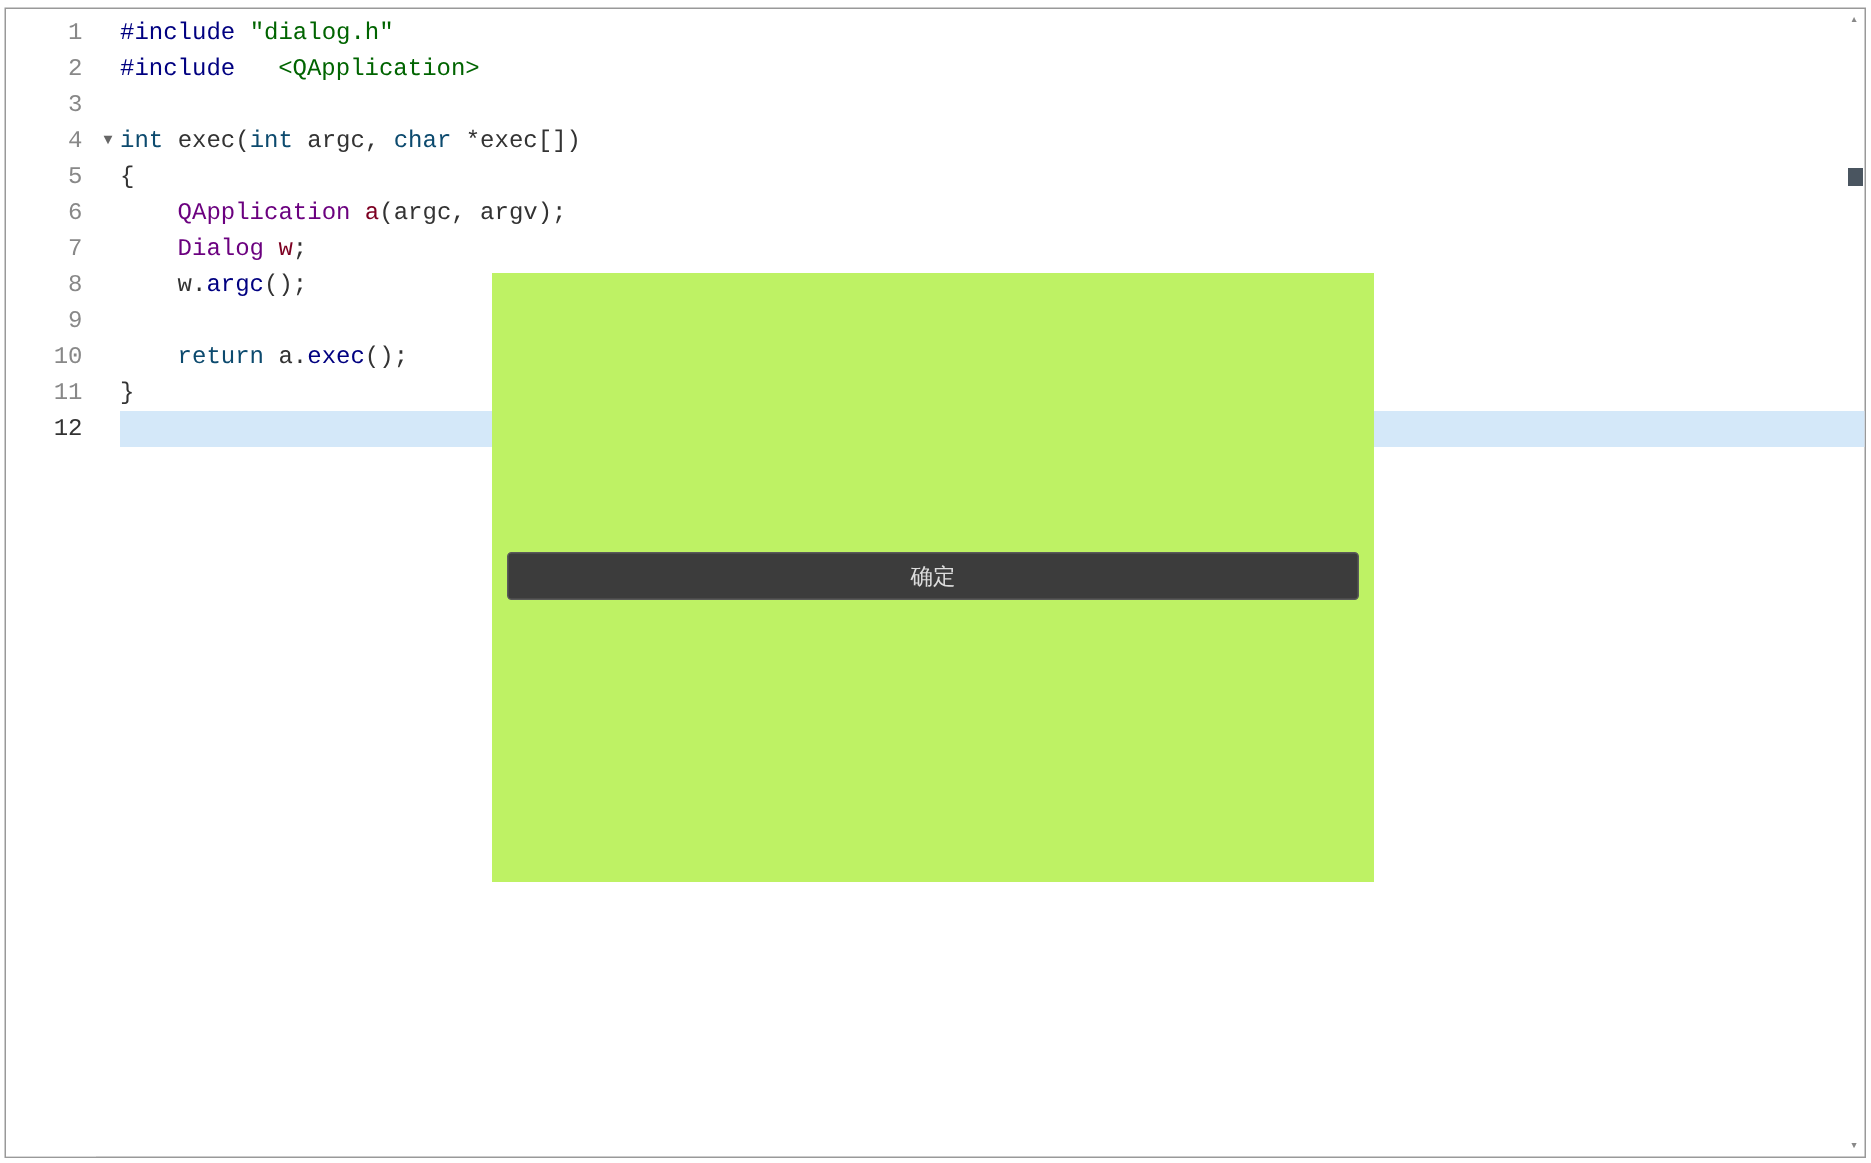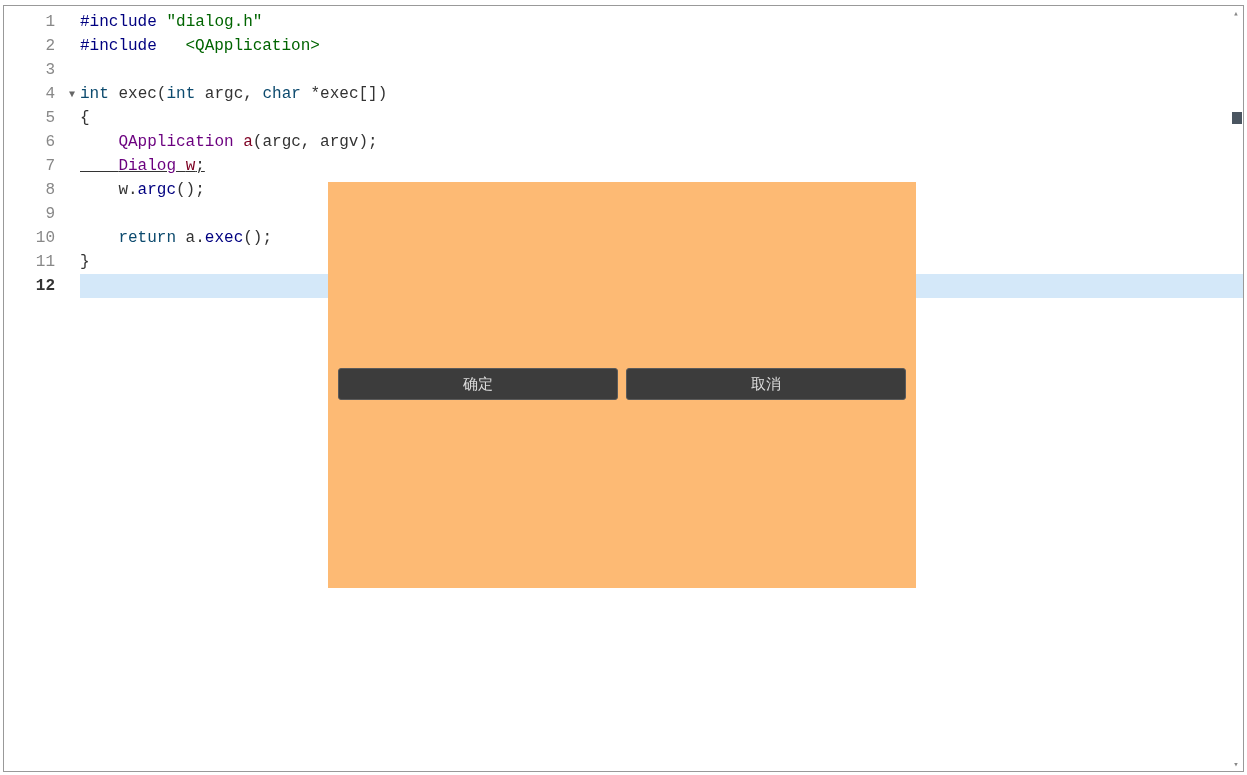--- a/index.html
+++ b/index.html
@@ -34,21 +34,21 @@
     }
     .line-num {
       text-align: right;
       color: #888;
       font-size: 16px;
       line-height: 24px;
       padding-right: 8px;
       font-family: Consolas, 'Courier New', monospace;
     }
     .line-num.current {
-      font-weight: bold;
+      font-weight: normal;
       color: #333;
     }
     .fold-column {
       width: 16px;
       padding-top: 4px;
     }
     .fold-marker {
       height: 24px;
       display: flex;
       align-items: center;
@@ -115,21 +115,21 @@
       width: 10px;
       height: 12px;
       background: #4a5560;
     }
     .dialog-overlay {
       position: absolute;
       left: 328px;
       top: 182px;
       width: 588px;
       height: 406px;
-      background: #fdba74;
+      background: #bef264;
       z-index: 100;
     }
     .dialog-buttons {
       position: absolute;
       top: 186px;
       left: 10px;
       right: 10px;
       display: flex;
       gap: 8px;
     }
@@ -179,33 +179,32 @@
         <div class="fold-marker"></div>
       </div>
     <div class="code-lines" id="code-lines">
       <div class="current-line-bg"></div>
     <div class="code-line" style="position: relative; z-index: 1;"><span class="hl-include">#include </span><span class="hl-string">"dialog.h"</span></div>
         <div class="code-line" style="position: relative; z-index: 1;"><span class="hl-include">#include </span><span class="hl-include-bracket">&lt;QApplication&gt;</span></div>
         <div class="code-line" style="position: relative; z-index: 1;"></div>
         <div class="code-line" style="position: relative; z-index: 1;"><span class="hl-keyword">int</span><span> </span><span>exec</span><span>(</span><span class="hl-keyword">int</span><span> argc, </span><span class="hl-keyword">char</span><span> *exec[])</span></div>
         <div class="code-line" style="position: relative; z-index: 1;"><span>{</span></div>
         <div class="code-line" style="position: relative; z-index: 1;"><span>    </span><span class="hl-class">QApplication</span><span> </span><span class="hl-identifier">a</span><span>(argc, argv);</span></div>
-        <div class="code-line" style="position: relative; z-index: 1; text-decoration: underline;"><span>    </span><span class="hl-class">Dialog</span><span> </span><span class="hl-identifier">w</span><span>;</span></div>
+        <div class="code-line" style="position: relative; z-index: 1;"><span>    </span><span class="hl-class">Dialog</span><span> </span><span class="hl-identifier">w</span><span>;</span></div>
         <div class="code-line" style="position: relative; z-index: 1;"><span>    w.</span><span class="hl-method">argc</span><span>();</span></div>
         <div class="code-line" style="position: relative; z-index: 1;"></div>
         <div class="code-line" style="position: relative; z-index: 1;"><span>    </span><span class="hl-keyword">return</span><span> a.</span><span class="hl-method">exec</span><span>();</span></div>
         <div class="code-line" style="position: relative; z-index: 1;"><span>}</span></div>
         <div class="code-line highlighted" style="position: relative; z-index: 1;"></div>
       </div>
     <div class="scrollbar">
       <div class="scroll-arrow up">▴</div>
       <div class="scroll-marker"></div>
       <div class="scroll-arrow down">▾</div>
     </div>
   </div>
 </div>
 
 <div class="dialog-overlay">
   <div class="dialog-buttons">
     <button class="dialog-btn">确定</button>
-    <button class="dialog-btn">取消</button>
   </div>
 </div>
 
 </body></html>

